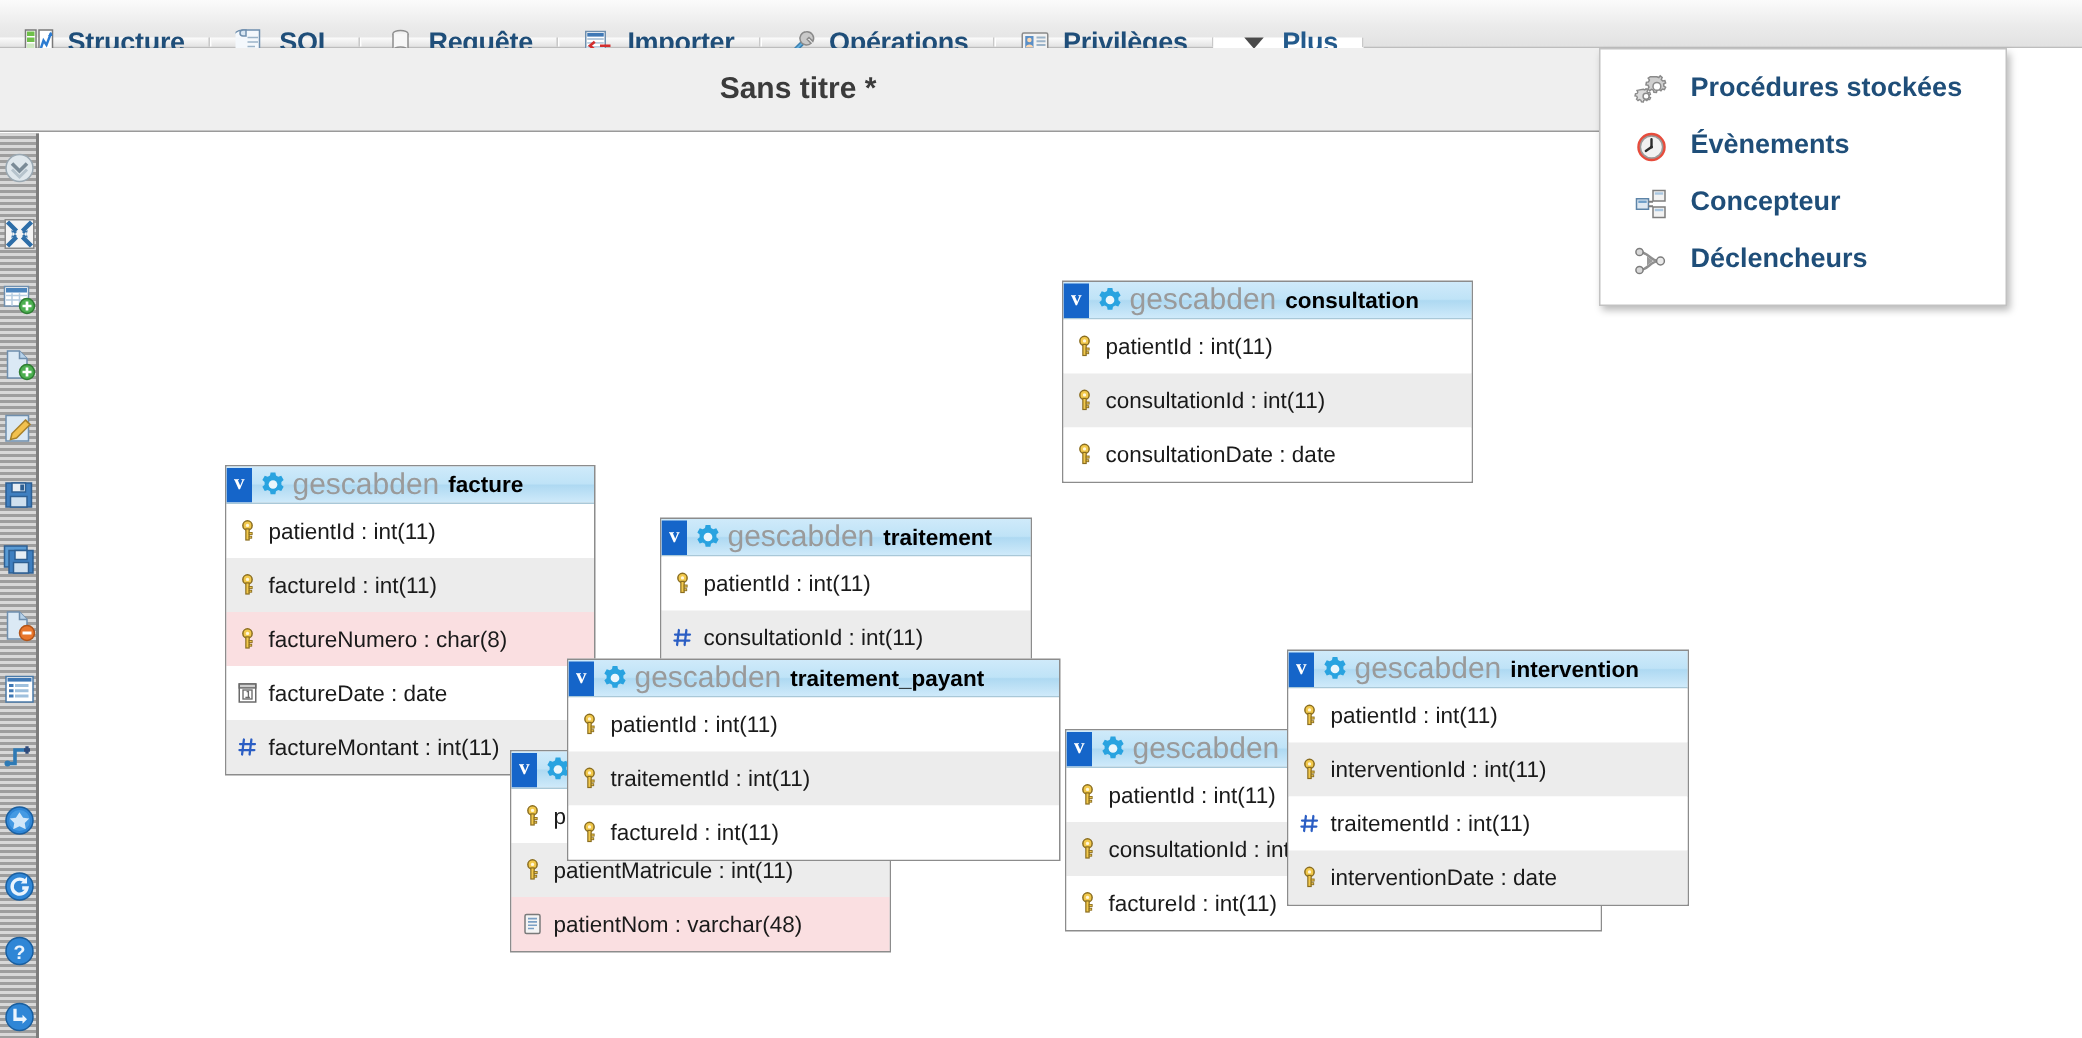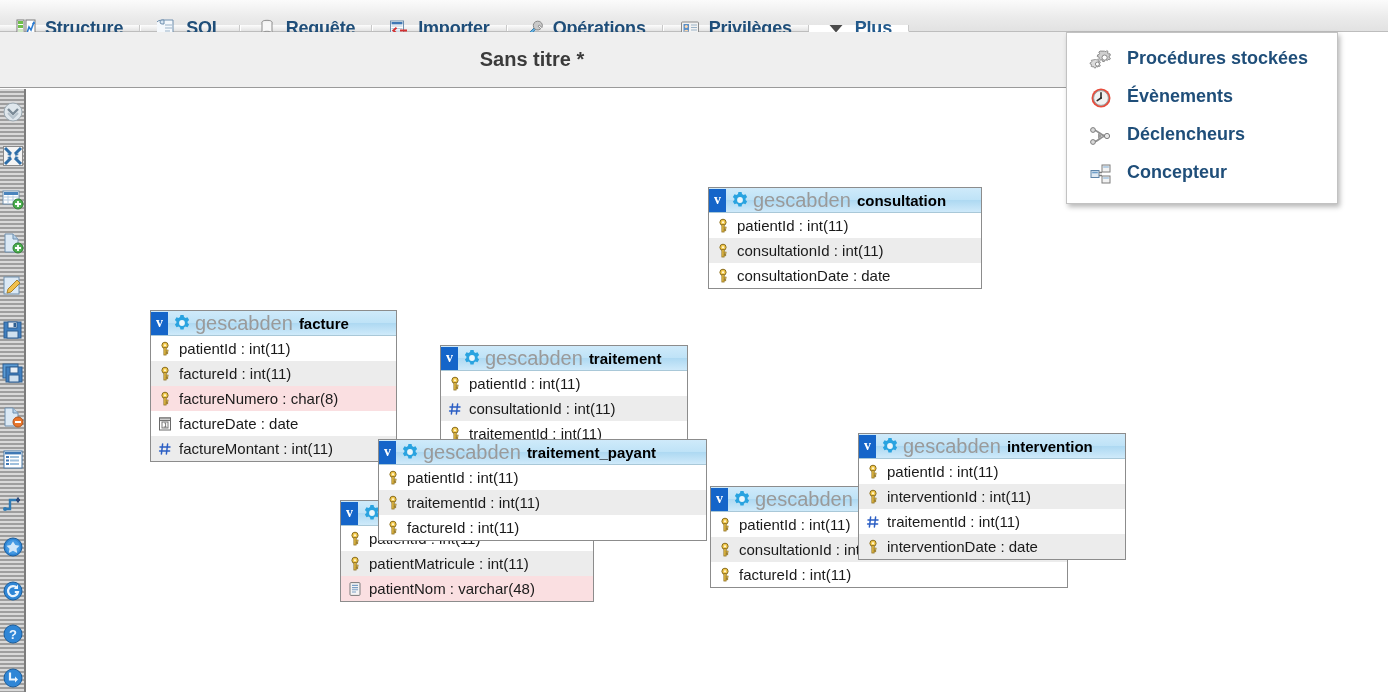--- a/index.html
+++ b/index.html
@@ -122,21 +122,21 @@
     color:#ffffff;font-weight:bold;font-size:14px;
     display:flex;align-items:center;justify-content:center;
     font-family:"Liberation Serif", serif;
   }
   .gear{width:18px;height:18px;flex:none;margin:0 4px 0 5px;display:block;}
   .dbname{color:#9a9a9a;font-size:20px;margin-right:6px;}
   .tname{color:#000000;font-size:15px;font-weight:bold;}
 
   .row{
     display:flex;align-items:center;
-    height:25px;
+    height:36px;
     padding-left:7px;
     box-sizing:border-box;
     white-space:nowrap;
     background:#ffffff;
     overflow:hidden;
   }
   .row.alt{background:#ececec;}
   .row.sel{background:#fadfe1;text-align:right;}
   .row .ricon{width:14px;height:16px;flex:none;margin-right:7px;display:block;}
   .row .fname{color:#1a1a1a;font-size:15px;}
@@ -251,42 +251,42 @@
             <circle cx="12" cy="12" r="7.4" fill="#f2f2f2" stroke="#9a9a9a"></circle>
             <path d="M12 12 V6.8 M12 12 L8.2 14.6" stroke="#2c2c2c" stroke-width="1.6" stroke-linecap="round"></path>
             <circle cx="12" cy="12" r="1" fill="#2c2c2c"></circle>
           </svg>
         </span>
         <span class="mlbl">Évènements</span>
       </div>
       <div class="menuitem">
         <span>
           <svg class="micon" viewBox="0 0 24 24" xmlns="http://www.w3.org/2000/svg">
-            <path d="M4 6 C10 6 11 12 17 12 M4 18 C10 18 11 12 17 12" fill="none" stroke="#8f8f8f" stroke-width="1.7"></path>
-            <circle cx="4" cy="6" r="2.4" fill="#d9d9d9" stroke="#7d7d7d"></circle>
-            <circle cx="4" cy="18" r="2.4" fill="#d9d9d9" stroke="#7d7d7d"></circle>
-            <circle cx="18" cy="12" r="2.6" fill="#eaeaea" stroke="#7d7d7d"></circle>
-            <path d="M9 9 l4 3 -4 3z" fill="#9a9a9a"></path>
-          </svg>
-        </span>
-        <span class="mlbl">Déclencheurs</span>
-      </div>
-      <div class="menuitem">
-        <span>
-          <svg class="micon" viewBox="0 0 24 24" xmlns="http://www.w3.org/2000/svg">
             <rect x="13" y="3" width="8" height="7" fill="#f2f2f2" stroke="#7d7d7d"></rect>
             <rect x="14.2" y="4.2" width="5.6" height="1.6" fill="#a9c6e0"></rect>
             <rect x="13" y="14" width="8" height="7" fill="#f2f2f2" stroke="#7d7d7d"></rect>
             <rect x="14.2" y="15.2" width="5.6" height="1.6" fill="#a9c6e0"></rect>
             <rect x="2" y="8.5" width="8" height="7" fill="#dfe9f2" stroke="#5d84a8"></rect>
             <rect x="3.2" y="9.7" width="5.6" height="1.6" fill="#6f9fc9"></rect>
             <path d="M10 10.5 H13 M10 13.5 H13" stroke="#7d7d7d" stroke-width="1.3"></path>
           </svg>
         </span>
         <span class="mlbl">Concepteur</span>
+      </div>
+      <div class="menuitem">
+        <span>
+          <svg class="micon" viewBox="0 0 24 24" xmlns="http://www.w3.org/2000/svg">
+            <path d="M4 6 C10 6 11 12 17 12 M4 18 C10 18 11 12 17 12" fill="none" stroke="#8f8f8f" stroke-width="1.7"></path>
+            <circle cx="4" cy="6" r="2.4" fill="#d9d9d9" stroke="#7d7d7d"></circle>
+            <circle cx="4" cy="18" r="2.4" fill="#d9d9d9" stroke="#7d7d7d"></circle>
+            <circle cx="18" cy="12" r="2.6" fill="#eaeaea" stroke="#7d7d7d"></circle>
+            <path d="M9 9 l4 3 -4 3z" fill="#9a9a9a"></path>
+          </svg>
+        </span>
+        <span class="mlbl">Déclencheurs</span>
       </div>
     </div>
 
   <div class="ltoolbar" id="ltoolbar">
       <div class="tool" style="top: 12px;">
         <svg width="22" height="22" viewBox="0 0 22 22" xmlns="http://www.w3.org/2000/svg">
           <circle cx="11" cy="11" r="9" fill="#dfe7ec" stroke="#9aa8b2"></circle>
           <path d="M6 8 l5 5 5-5" fill="none" stroke="#7b8b97" stroke-width="2.4"></path>
           <path d="M6 12 l5 5 5-5" fill="none" stroke="#b6c3cc" stroke-width="2"></path>
         </svg>

